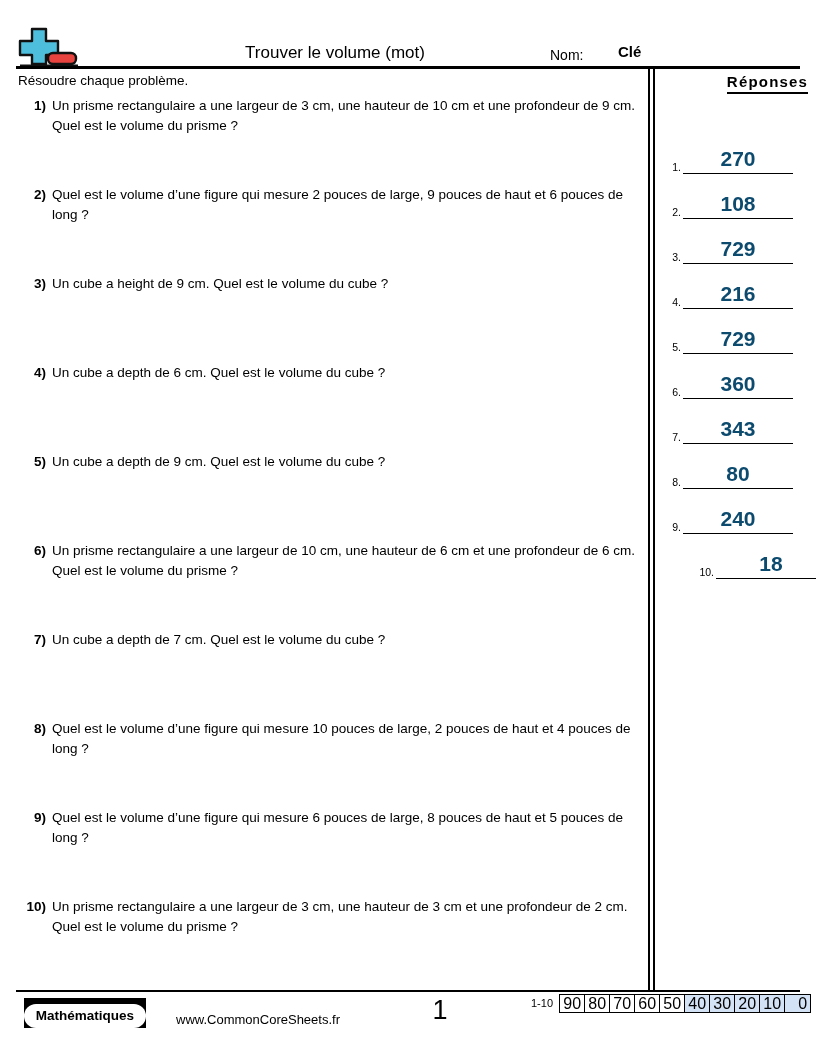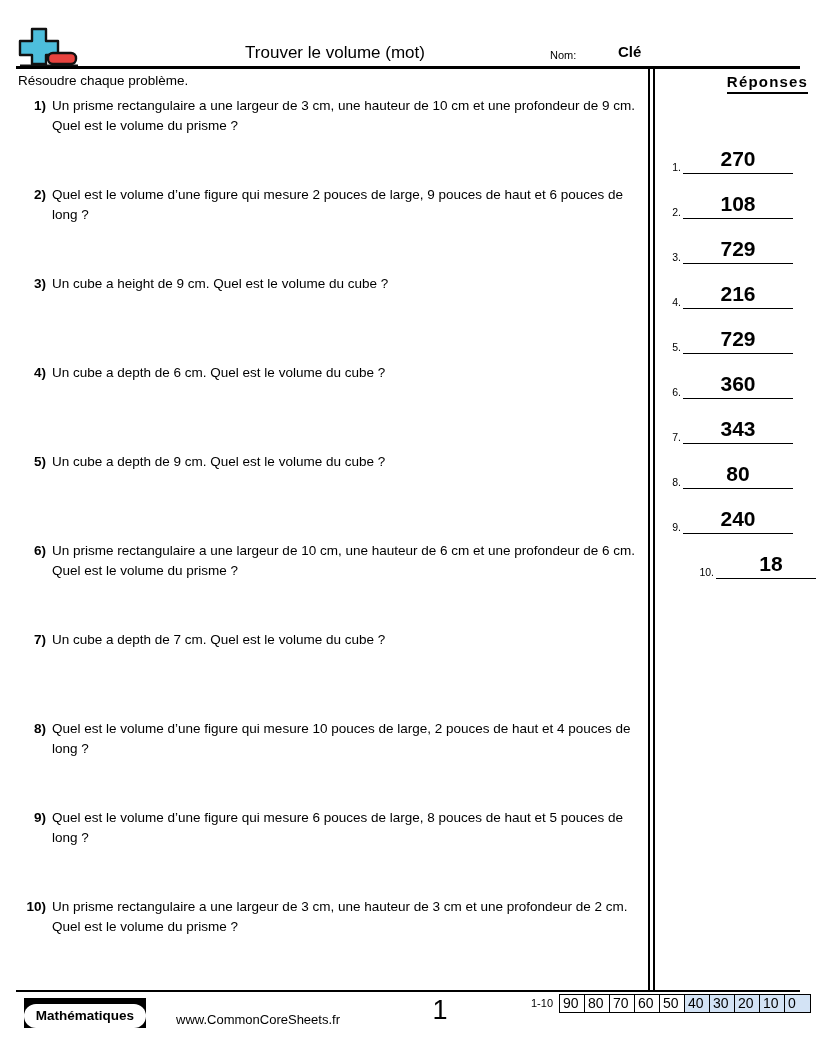--- a/index.html
+++ b/index.html
@@ -45,21 +45,21 @@
     text-align: center;
     font-size: 17px;
     line-height: 20px;
     white-space: nowrap;
   }
 
   .name-label {
     position: absolute;
     left: 550px;
     top: 47px;
-    font-size: 11px;
+    font-size: 14px;
     line-height: 16px;
   }
 
   .name-value {
     position: absolute;
     left: 618px;
     top: 40px;
     font-size: 15px;
     font-weight: bold;
     color: #000000;
@@ -189,21 +189,21 @@
   }
 
   .ans-value {
     position: absolute;
     left: 28px;
     bottom: 3px;
     width: 110px;
     text-align: center;
     font-size: 21px;
     font-weight: bold;
-    color: #000000;
+    color: #0c4a6e;
     line-height: 24px;
   }
 
   
   .footer-rule {
     position: absolute;
     left: 16px;
     top: 990px;
     width: 784px;
     height: 2px;
@@ -269,23 +269,23 @@
   }
   .scale-cells {
     display: flex;
     border: 1.3px solid #000000;
     height: 19px;
   }
   .scale-cell {
     min-width: 25px;
     padding: 0 3px;
     border-right: 1.3px solid #000000;
-    font-size: 14px;
+    font-size: 16px;
     line-height: 17px;
-    text-align: left;
+    text-align: right;
     background: #ffffff;
   }
   .scale-cell:last-child { border-right: none; }
   .scale-cell.hl { background: #d3e3f5; }
 </style>
 </head>
 <body>
 
 <div class="page">
 

